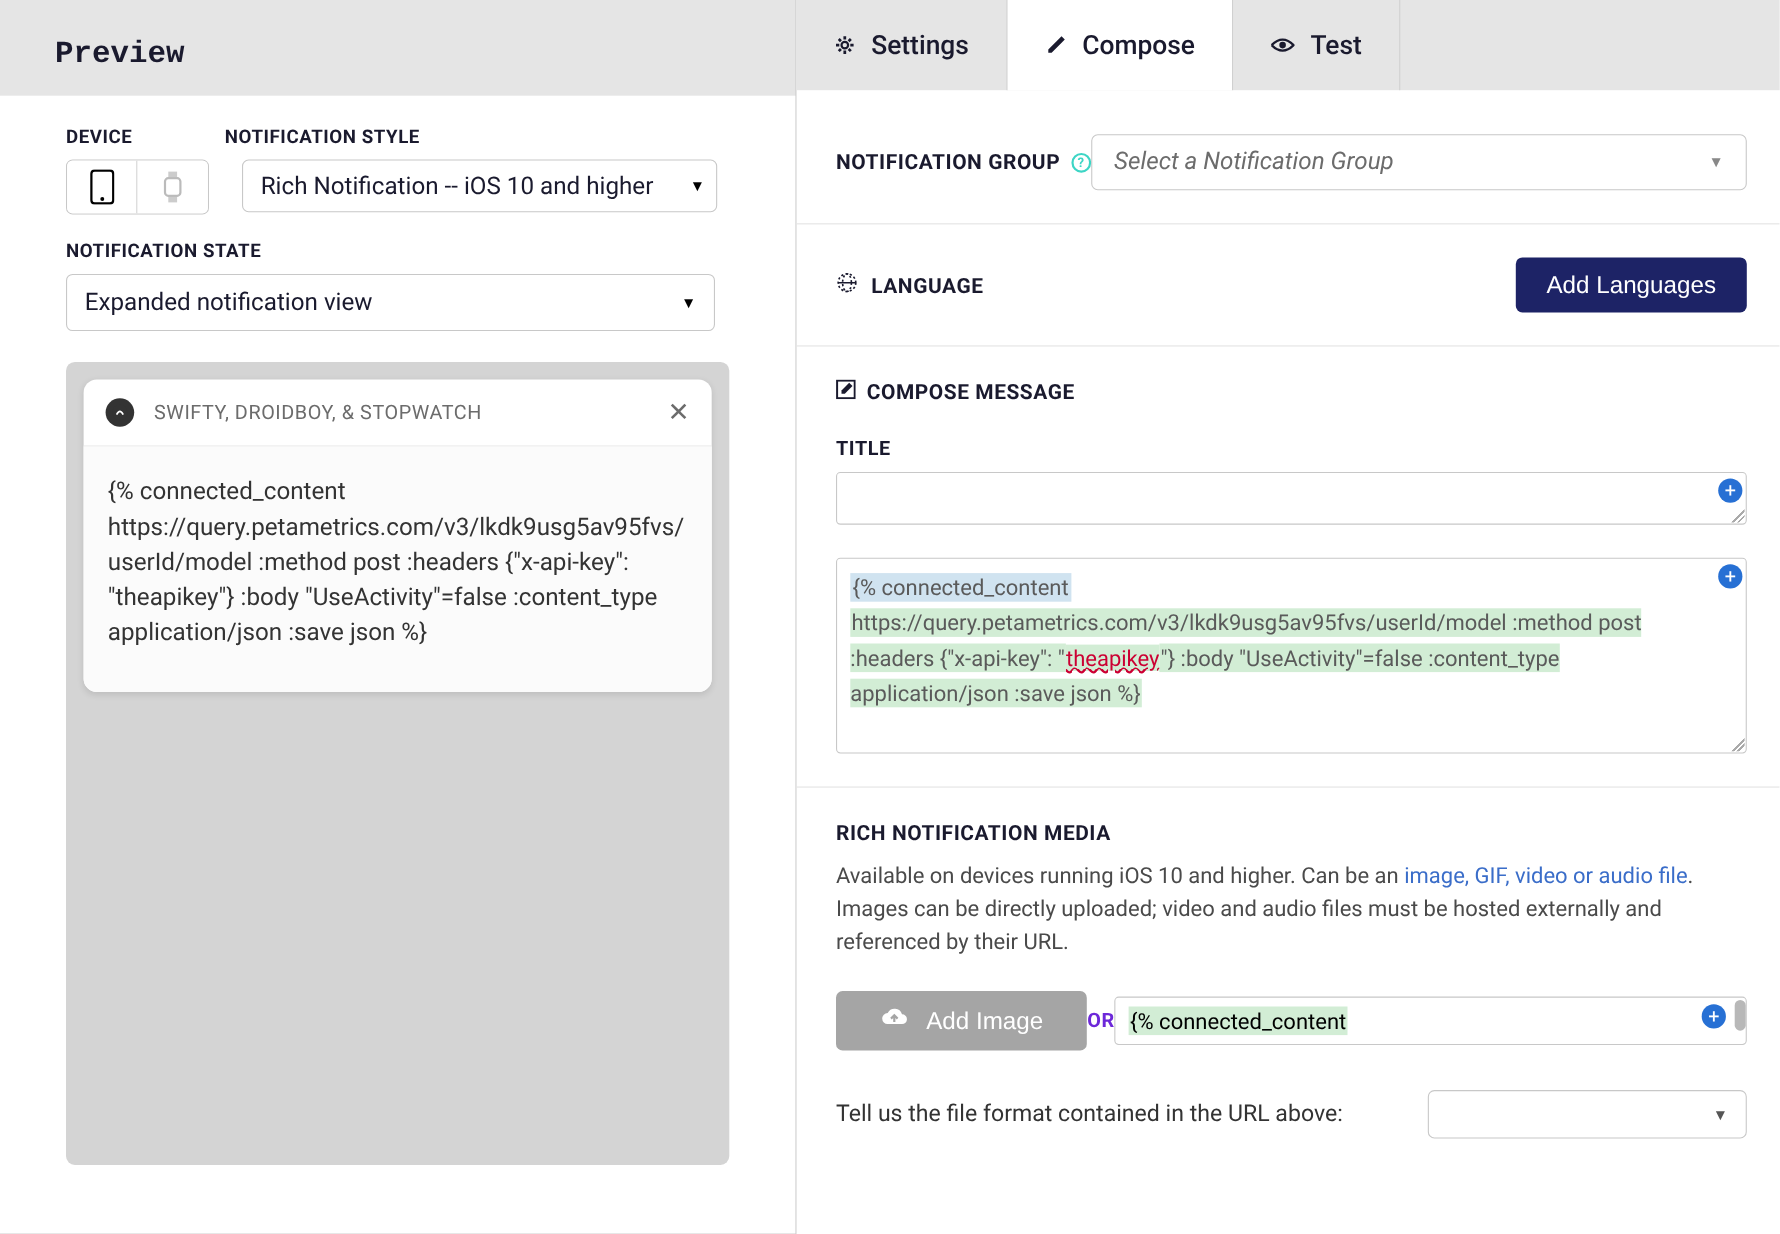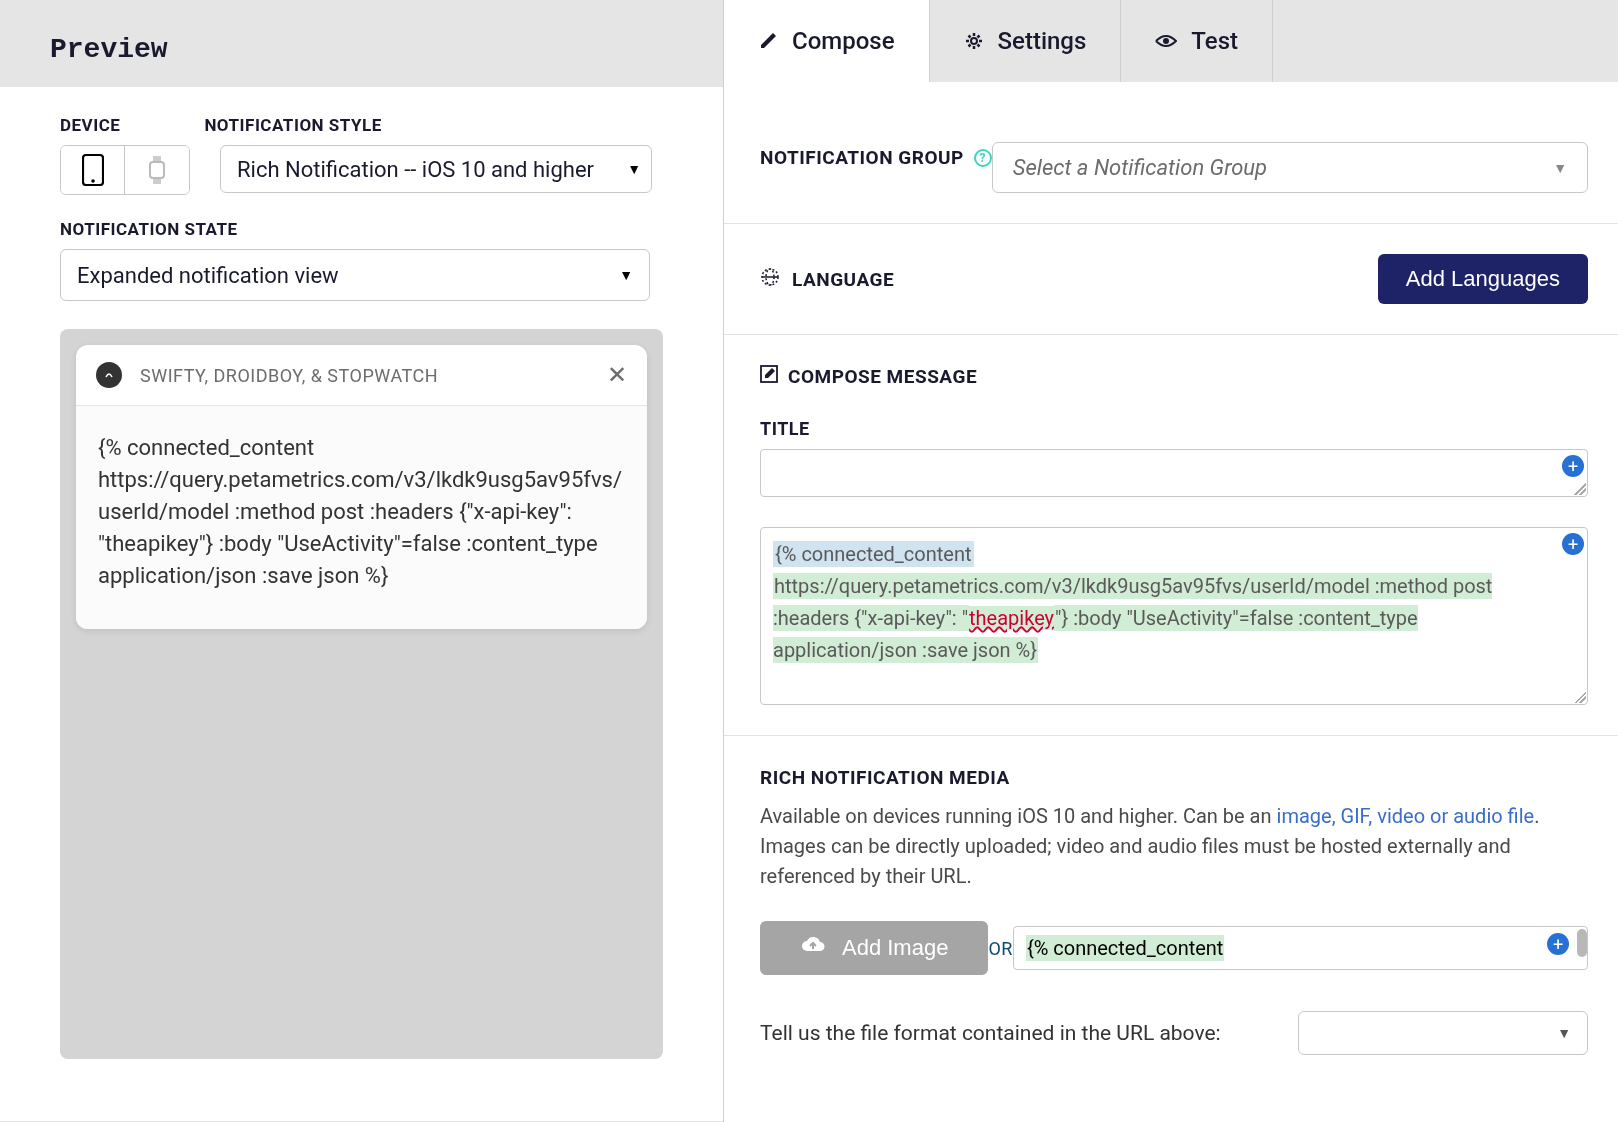--- a/index.html
+++ b/index.html
@@ -146,21 +146,20 @@
     .big-select {
       flex:1;
       border: 1px solid #c8c8c8;
       border-radius: 6px;
       padding: 12px 20px;
       font-size: 22px;
       font-style: italic;
       color: #6c6c6c;
       display:flex;justify-content:space-between;align-items:center;
       cursor:pointer;
-      margin-top:20px;
     }
     .lang-row { display:flex; justify-content:space-between; align-items:center; }
     .btn-primary {
       background: #1d2366;
       color: #fff;
       font-size: 22px;
       font-weight: 500;
       padding: 12px 28px;
       border-radius: 6px;
       cursor: pointer;
@@ -225,21 +224,21 @@
       background: #a5a5a5;
       color: #fff;
       font-size: 22px;
       font-weight: 500;
       padding: 14px 40px;
       border-radius: 6px;
       cursor: pointer;
       border: none;
       display:flex;align-items:center;gap:16px;
     }
-    .or-text { font-size: 18px; font-weight: 400; color: #0c4a6e; letter-spacing: 0.5px; }
+    .or-text { font-size: 18px; font-weight: 700; color: #6d28d9; letter-spacing: 0.5px; }
     .url-input-wrap {
       flex:1; position:relative;
       border: 1px solid #c8c8c8;
       border-radius: 4px;
       padding: 8px 38px 8px 12px;
       font-size: 20px;
       height: 44px;
       display:flex;align-items:center;
     }
     .url-content .hl-green { background: #d2edd5; }
@@ -310,36 +309,36 @@
             <div class="notif-close">✕</div>
           </div>
           <div class="notif-body">{% connected_content https://query.petametrics.com/v3/lkdk9usg5av95fvs/userId/model :method post :headers {"x-api-key": "theapikey"} :body "UseActivity"=false :content_type application/json :save json %}</div>
         </div>
       </div>
     </div>
   </div>
 
   <div class="right-panel">
     <div class="tab-bar">
-      <div class="tab active">
-        <span class="ticon">
-            <svg width="20" height="20" viewBox="0 0 20 20">
-              <path d="M3 17 L3 14 L13 4 L16 7 L6 17 Z M13 4 L15 2 L18 5 L16 7" fill="#1a1a2e"></path>
-            </svg>
-          </span>
-        <span>Compose</span>
-      </div>
       <div class="tab">
         <span class="ticon">
             <svg width="20" height="20" viewBox="0 0 20 20">
               <circle cx="10" cy="10" r="3" fill="none" stroke="#1a1a2e" stroke-width="2"></circle>
               <path d="M10 2 L10 5 M10 15 L10 18 M2 10 L5 10 M15 10 L18 10 M4.5 4.5 L6.5 6.5 M13.5 13.5 L15.5 15.5 M4.5 15.5 L6.5 13.5 M13.5 6.5 L15.5 4.5" stroke="#1a1a2e" stroke-width="2.5"></path>
             </svg>
           </span>
         <span>Settings</span>
+      </div>
+      <div class="tab active">
+        <span class="ticon">
+            <svg width="20" height="20" viewBox="0 0 20 20">
+              <path d="M3 17 L3 14 L13 4 L16 7 L6 17 Z M13 4 L15 2 L18 5 L16 7" fill="#1a1a2e"></path>
+            </svg>
+          </span>
+        <span>Compose</span>
       </div>
       <div class="tab">
         <span class="ticon">
             <svg width="22" height="16" viewBox="0 0 22 16">
               <path d="M1 8 Q11 -2 21 8 Q11 18 1 8" fill="none" stroke="#1a1a2e" stroke-width="2"></path>
               <circle cx="11" cy="8" r="3" fill="#1a1a2e"></circle>
             </svg>
           </span>
         <span>Test</span>
       </div>

